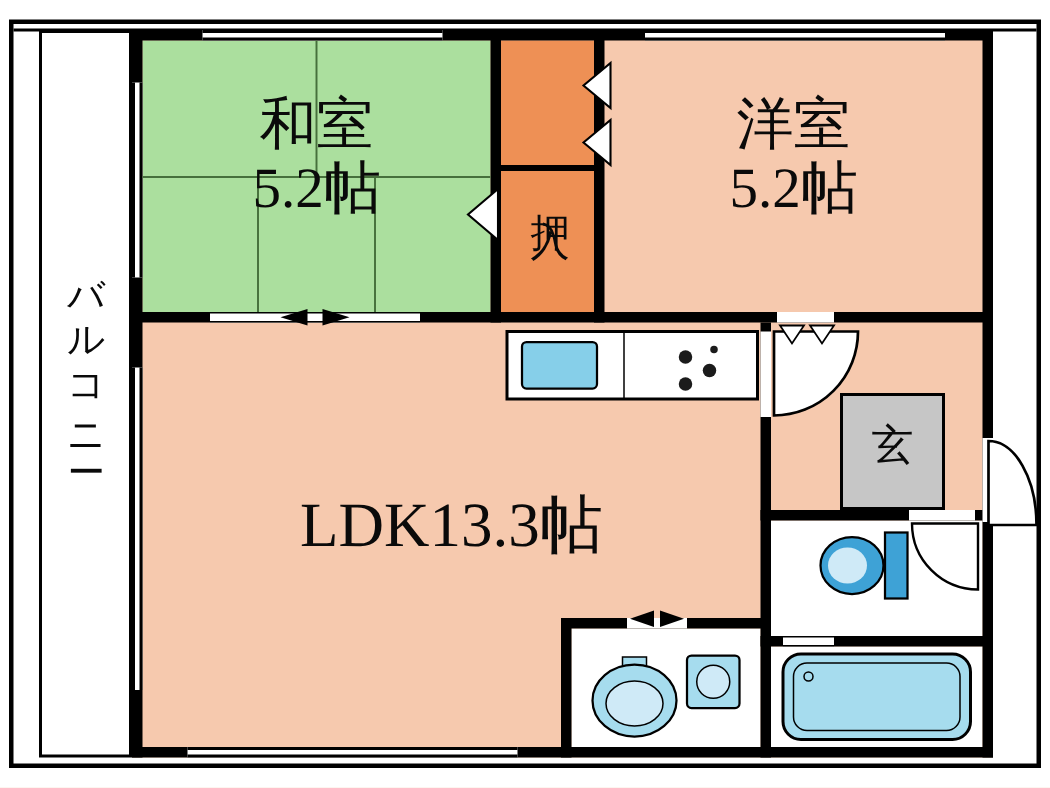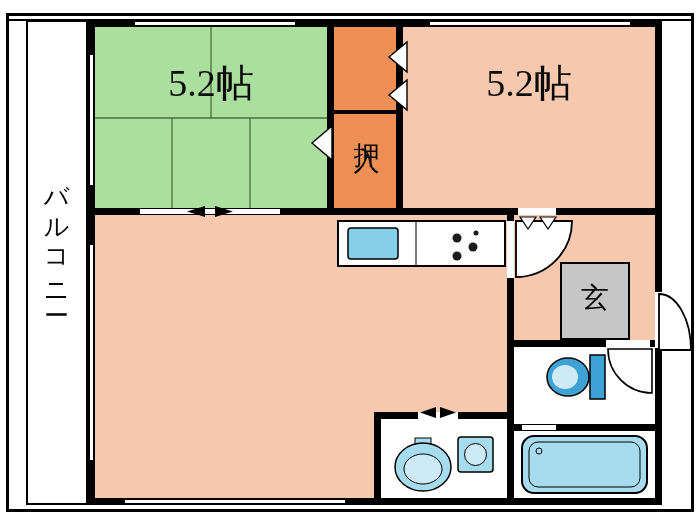--- a/index.html
+++ b/index.html
@@ -128,26 +128,29 @@
 
     <g>
       <rect x="458" y="437" width="35" height="35" rx="3" fill="#a6dcee" stroke="#000" stroke-width="1.5"></rect>
       <circle cx="475.5" cy="454.5" r="11" fill="#cfeaf7" stroke="#000" stroke-width="1"></circle>
     </g>
   </svg>
 
   <div class="label vtext" style="left:42px;top:168px;font-size:25px;letter-spacing:5px;">バルコニー</div>
 
   <div class="label" style="left:95px;top:62px;width:232px;font-size:38px;">
+    <div>和室</div>
     <div>5.2帖</div>
   </div>
 
 
   <div class="label vtext" style="left:352px;top:122px;font-size:26px;letter-spacing:4px;">押入</div>
 
   <div class="label" style="left:403px;top:62px;width:252px;font-size:38px;">
+    <div>洋室</div>
     <div>5.2帖</div>
   </div>
 
+  <div class="label" style="left:95px;top:328px;width:412px;font-size:42px;">LDK13.3帖</div>
 
   <div class="label" style="left:560px;top:282px;width:70px;font-size:28px;">玄</div>
 
 </div>
 
 </body></html>

